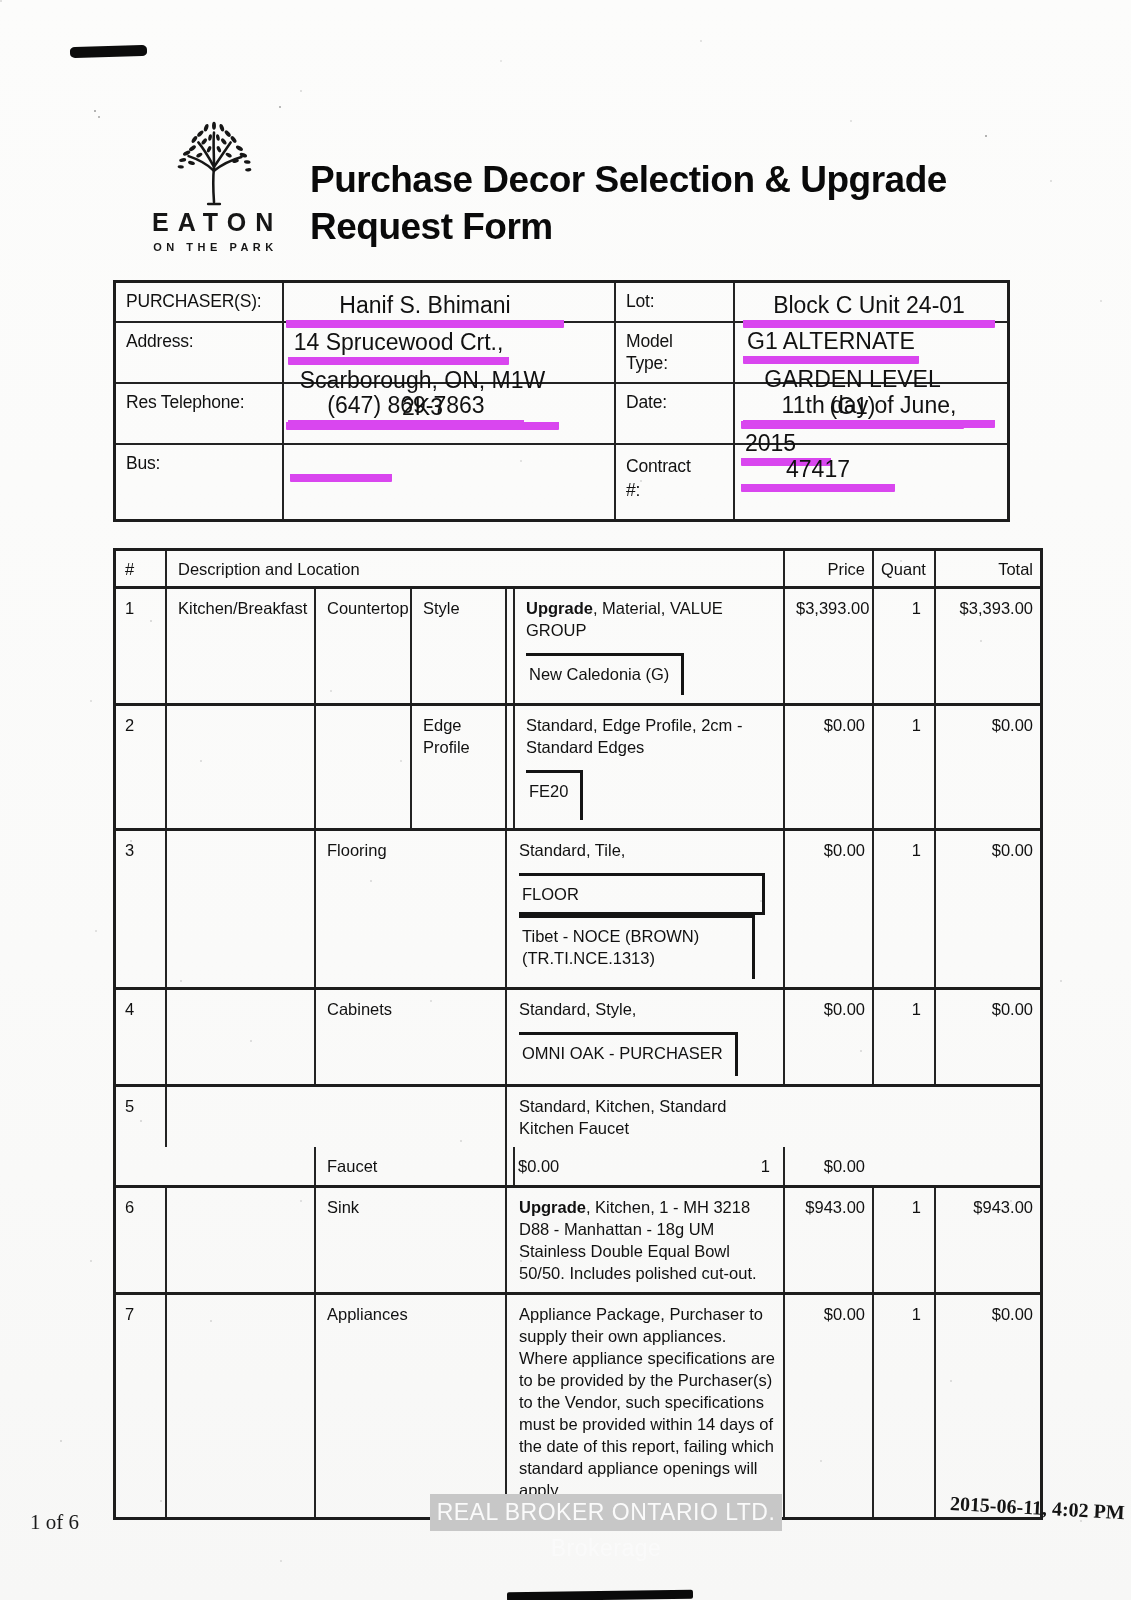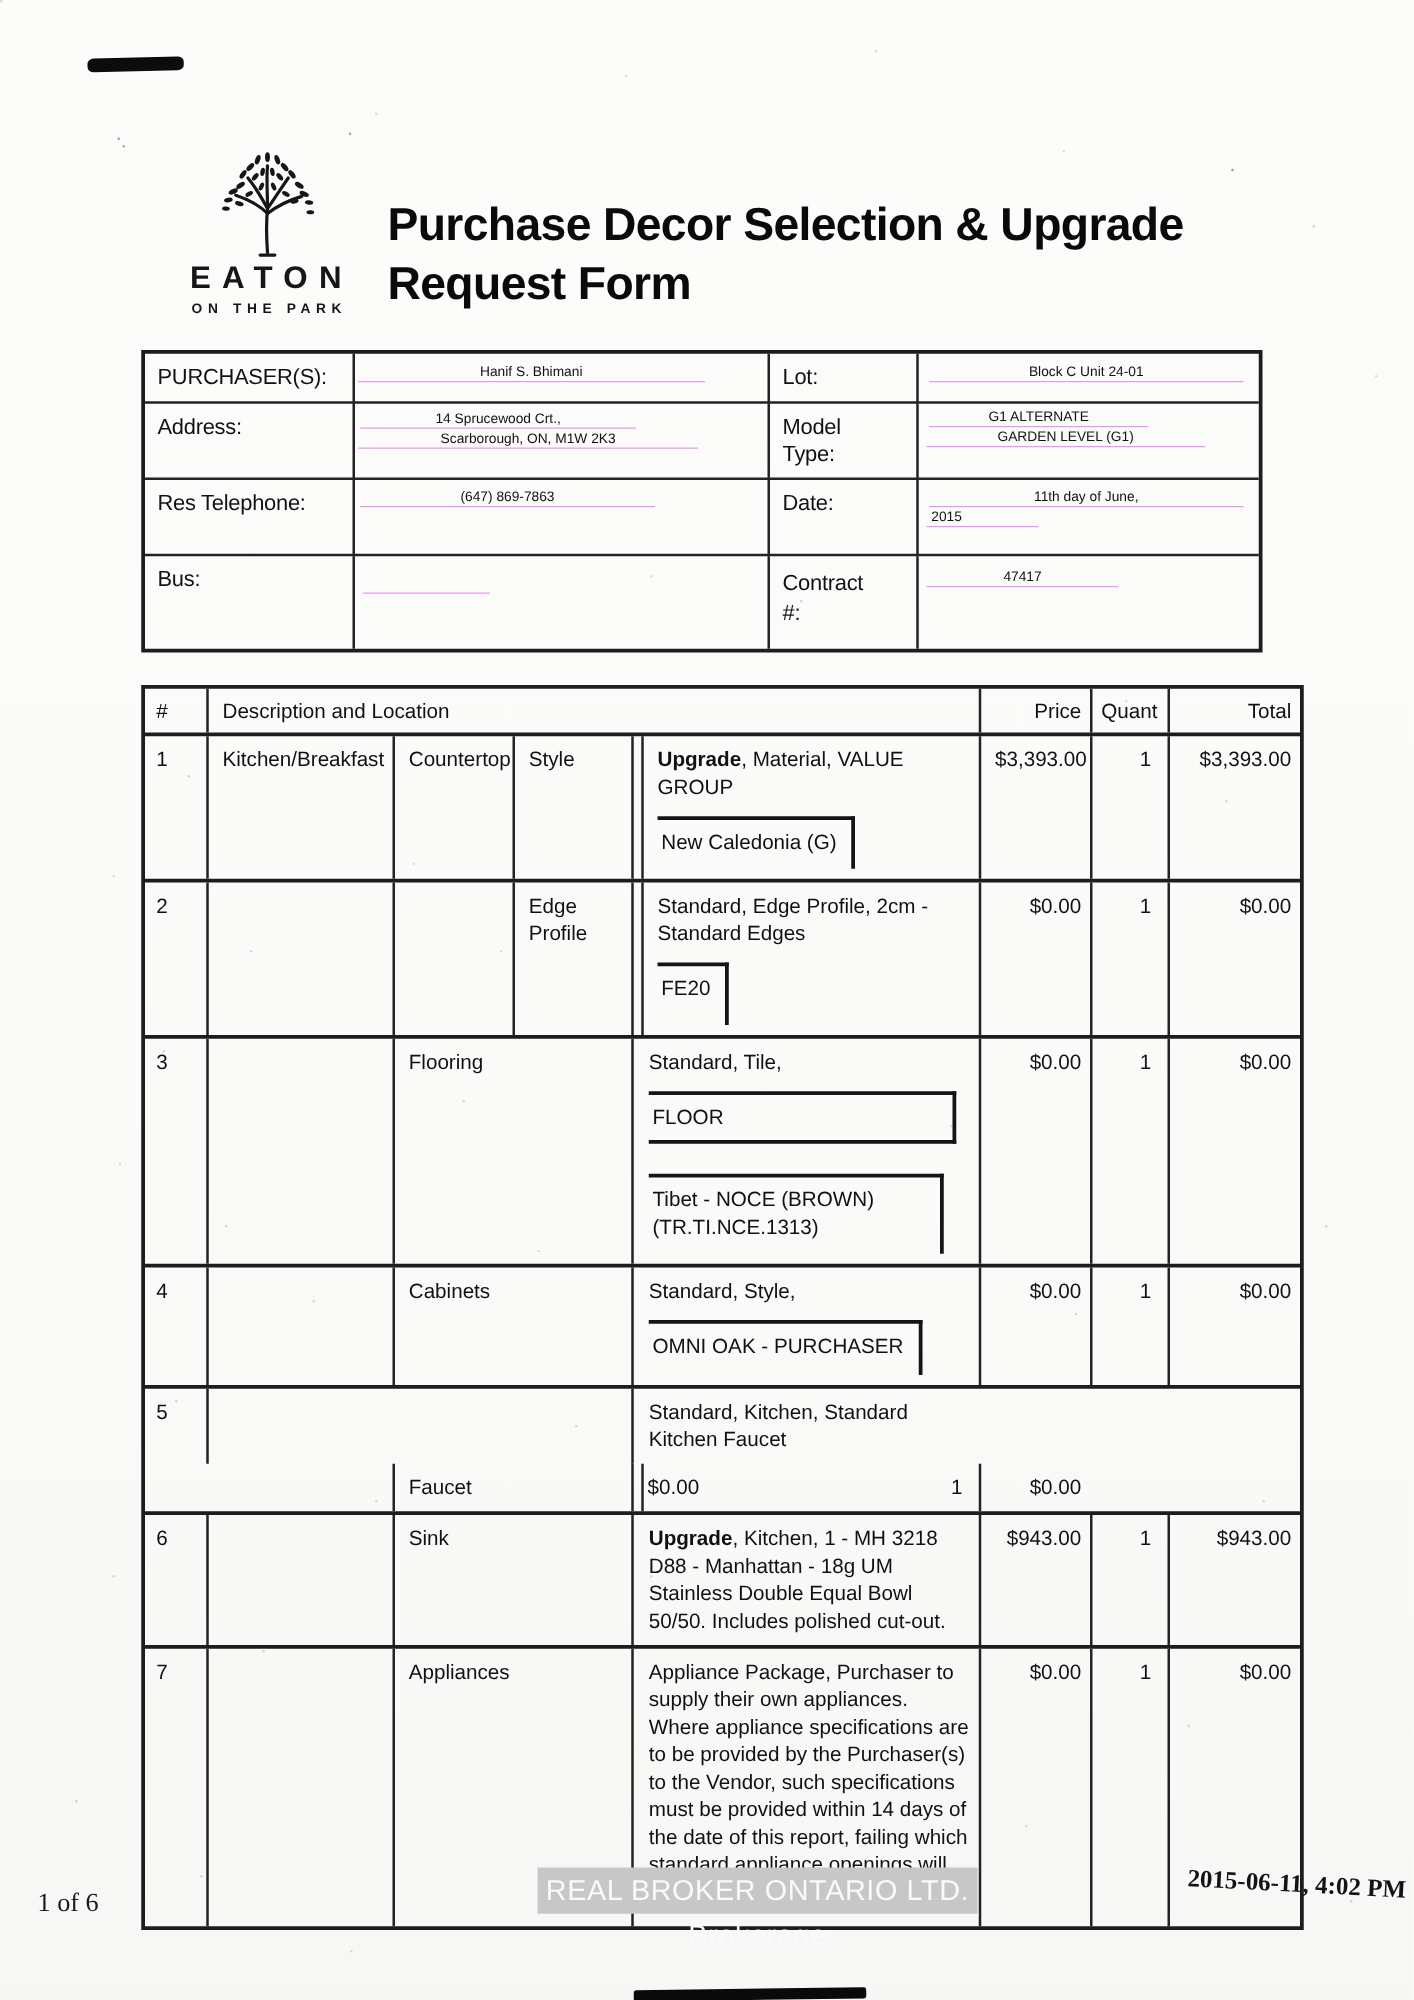--- a/index.html
+++ b/index.html
@@ -40,21 +40,21 @@
     letter-spacing:-0.5px;line-height:47px;color:#0a0a0a;}
 
   
   .info{position:absolute;left:113px;top:280px;width:897px;height:242px;border:3px solid #1d1d1d;
     display:grid;grid-template-columns:168px 332px 119px 1fr;grid-template-rows:40px 61px 61px 1fr;
     box-sizing:border-box;background:transparent;}
   .ic{box-sizing:border-box;}
   .br{border-right:2px solid #232323;}
   .bb{border-bottom:2px solid #232323;}
   .ilabel{font-weight:400;font-size:17.5px;padding:7px 2px 0 10px;letter-spacing:-0.2px;line-height:22px;}
-  .uv{display:block;border-bottom:1px solid #d946ef;text-align:center;font-size:11px;padding-bottom:1px;border-radius:1px;}
+  .uv{display:block;border-bottom:8px solid #d946ef;text-align:center;font-size:23px;padding-bottom:1px;border-radius:1px;}
 
   
   .mt{position:absolute;left:113px;top:548px;width:924px;border:3px solid #1d1d1d;background:transparent;}
   .trow{display:grid;grid-template-columns:49px 149px 96px 95px 8px 270px 89px 62px 106px;}
   .trow + .trow{border-top:3px solid #1d1d1d;}
   .tc{box-sizing:border-box;font-size:16.5px;line-height:22px;padding:8px 8px 8px 11px;}
   .bl{border-left:2px solid #232323;}
   .hd{font-size:16.5px;padding-top:7px;padding-bottom:6px;}
   .right{text-align:right;padding-right:7px;}
   .qc{text-align:right;padding-right:13px;}
@@ -65,21 +65,21 @@
   .span-hdr{grid-column:2/7;}
   .narrow{display:block;max-width:62px;}
   .r1{min-height:112px;}.r2{min-height:110px;}.r3{min-height:131px;}.r4{min-height:88px;}
   .r5{min-height:56px;}.r6{min-height:104px;}.r7{min-height:222px;}
   .rh{min-height:34px;}
   .selbox{display:table;margin-top:12px;border-top:3px solid #141414;border-right:3px solid #141414;
     padding:7px 12px 12px 3px;font-size:16.5px;}
   .bx-caledonia{min-width:130px;padding-bottom:10px;}
   .bx-fe20{min-width:30px;padding-bottom:18px;}
   .bx-floor{min-width:228px;border-bottom:3px solid #141414;padding-bottom:7px;}
-  .bx-tibet{min-width:218px;margin-top:24px;padding-bottom:10px;}
+  .bx-tibet{min-width:218px;margin-top:0;padding-bottom:10px;}
   .bx-omni{min-width:198px;padding-bottom:12px;}
 
   
   .pageno{position:absolute;left:30px;top:1510px;font-family:"Liberation Serif", serif;font-size:21px;color:#1a1a1a;}
   .watermark{position:absolute;left:430px;top:1494px;width:352px;height:37px;background:#c7c7c7;
     color:#fafafa;font-size:23px;line-height:36px;text-align:center;letter-spacing:0.5px;}
   .timestamp{position:absolute;left:950px;top:1492px;font-family:"Liberation Serif", serif;font-size:20px;
     font-weight:700;transform:rotate(3deg);transform-origin:left center;white-space:nowrap;color:#141414;}
 </style>
 </head>

